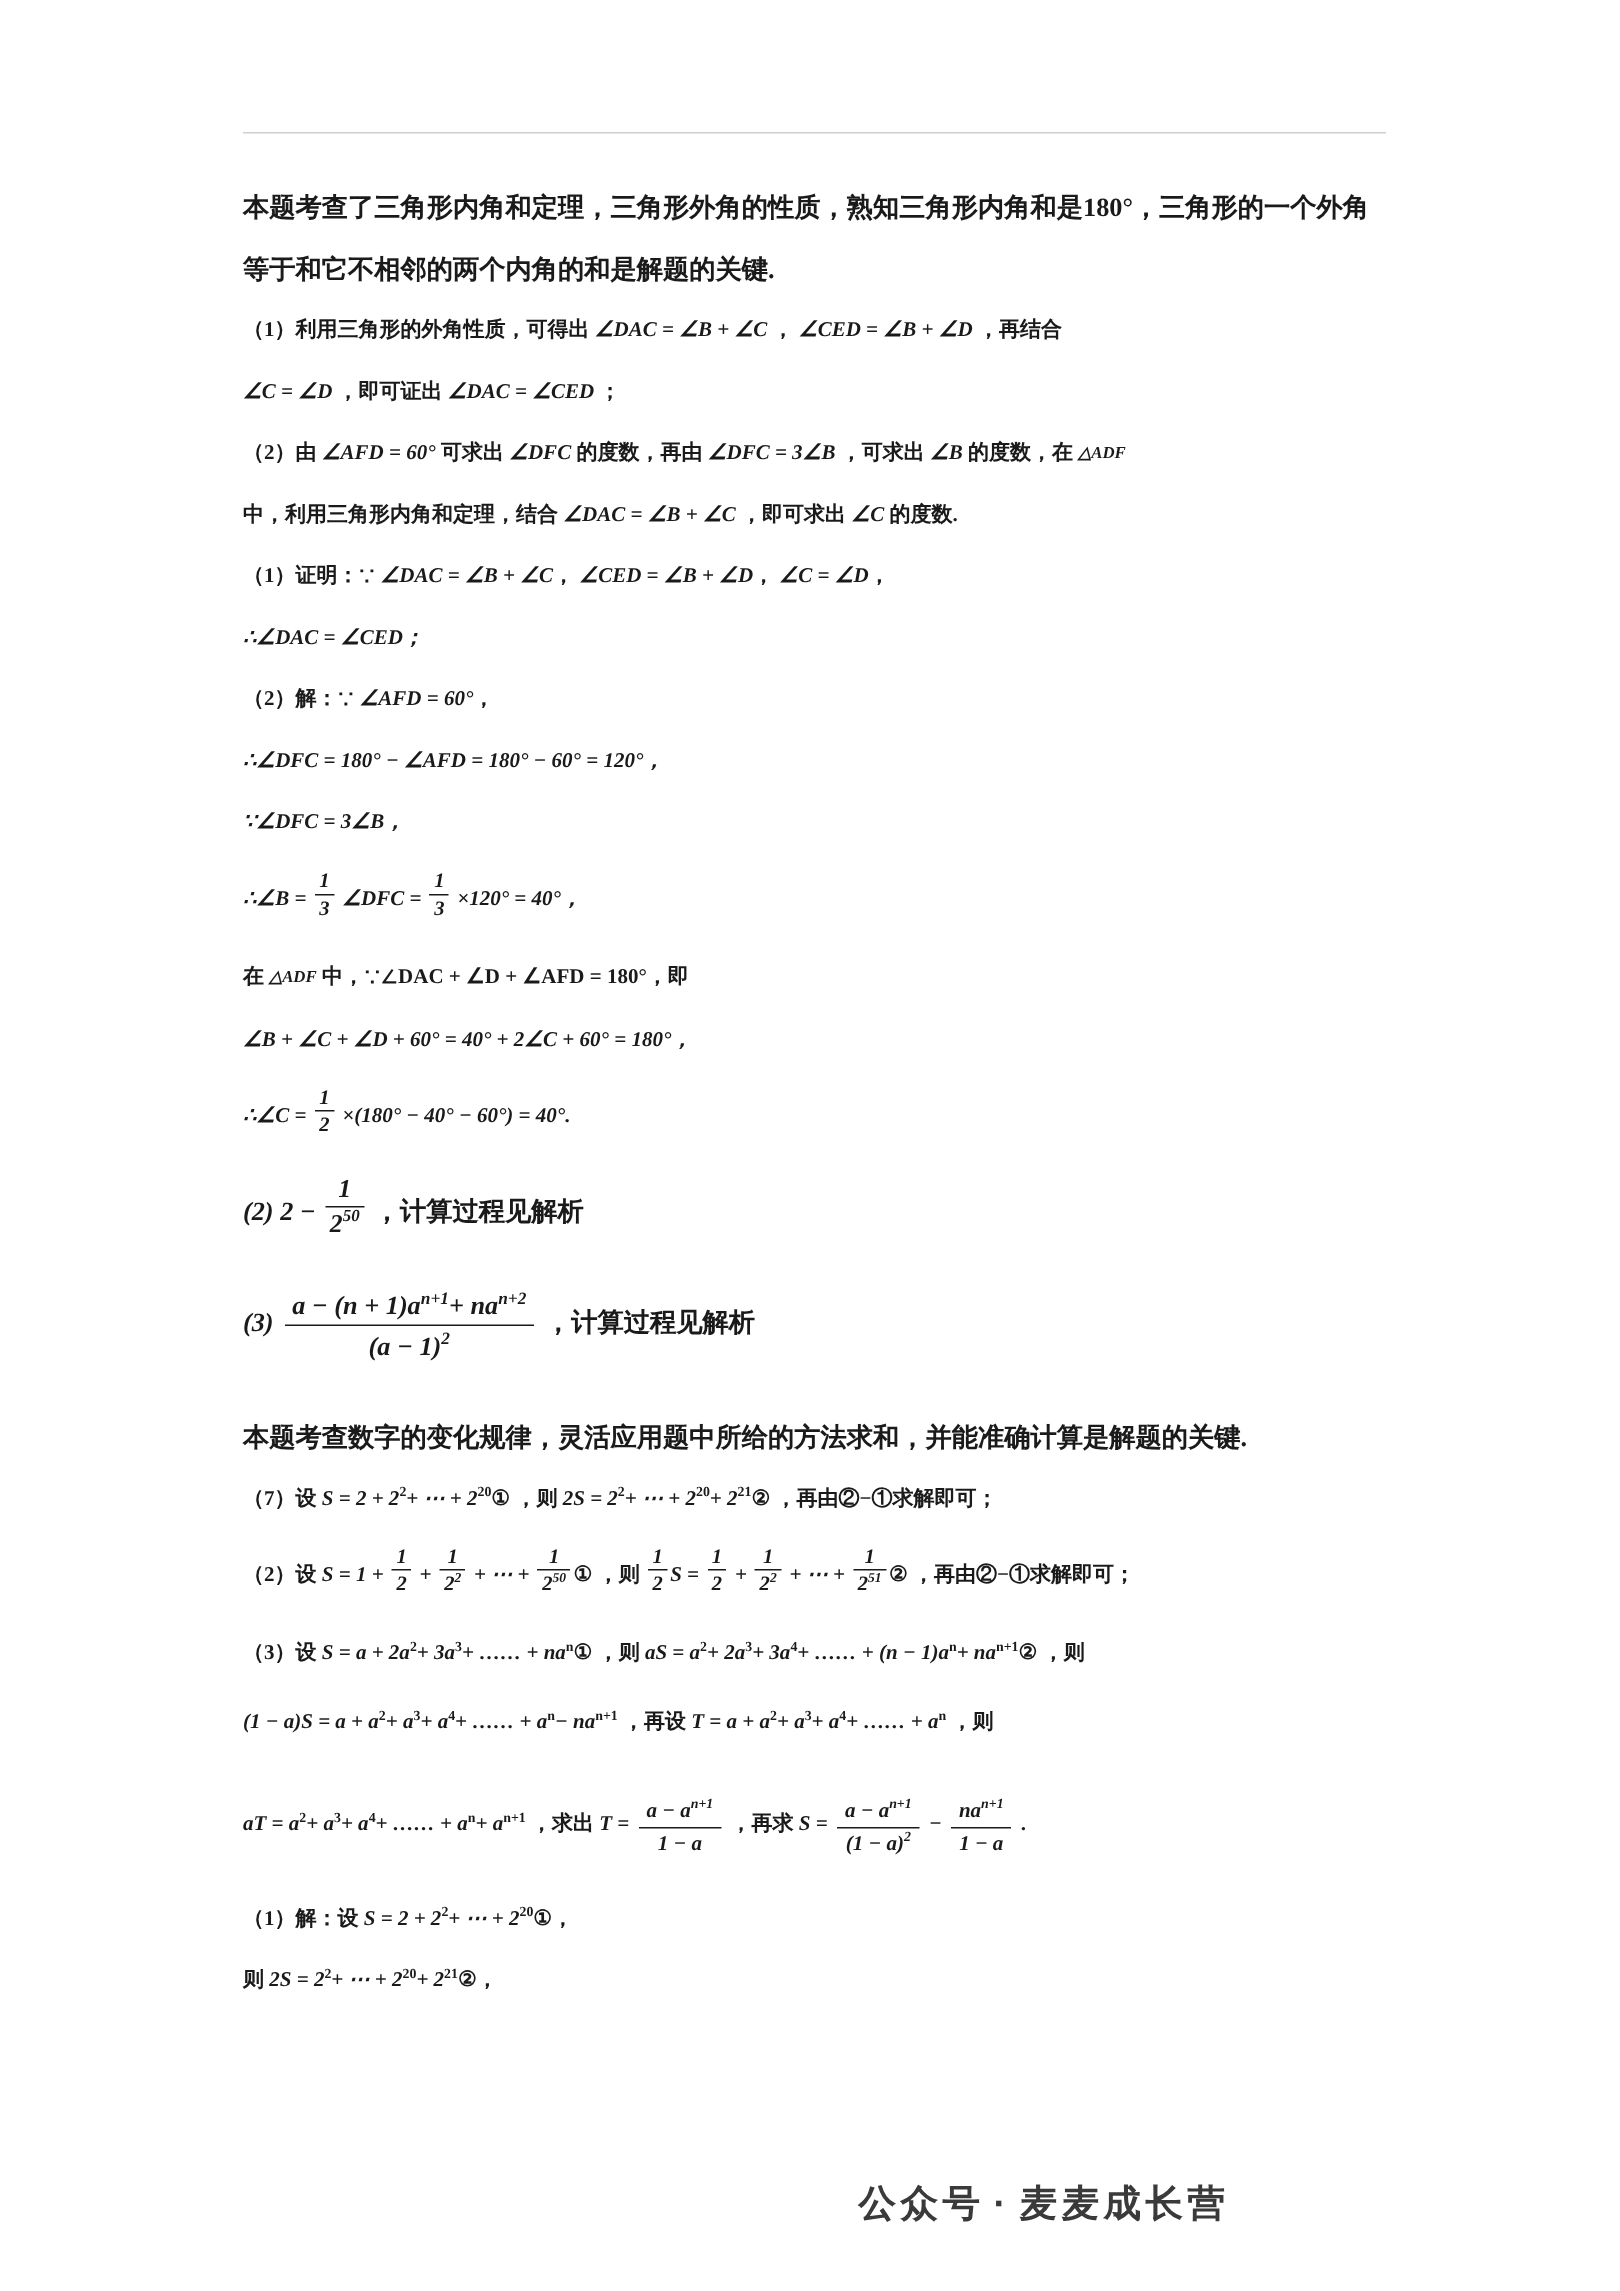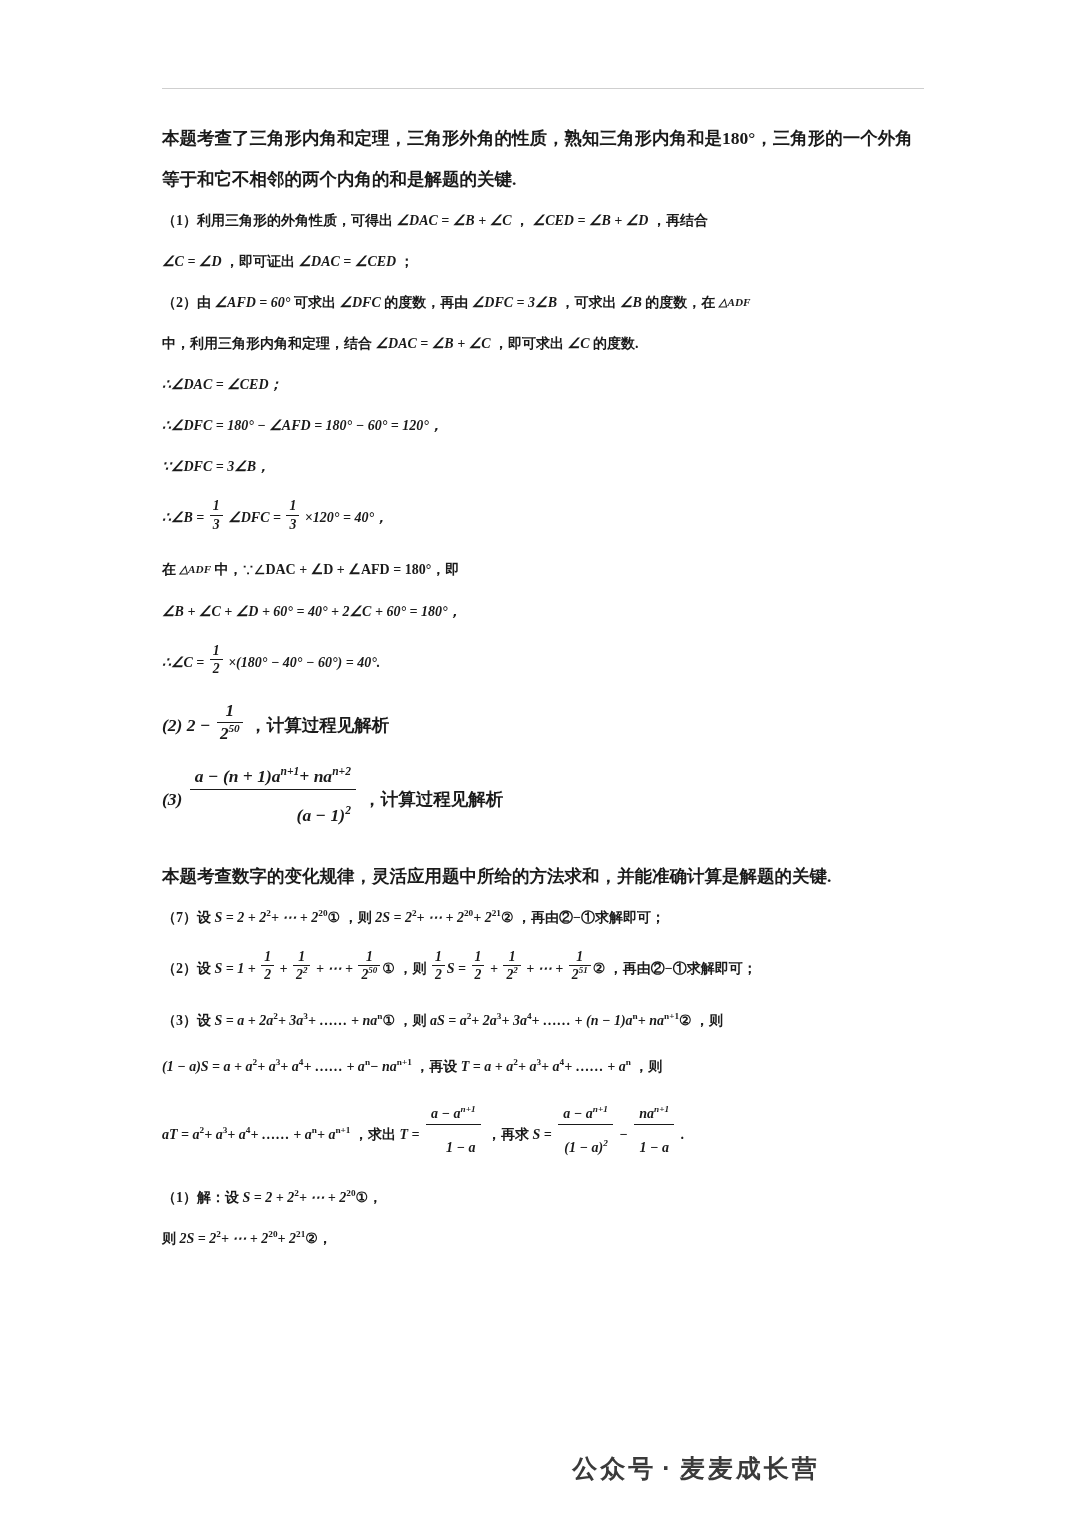--- a/index.html
+++ b/index.html
@@ -69,32 +69,32 @@
   }
   .frac .den {
     display: block;
     border-top: 1px solid #1a1a1a;
     padding: 0 3px;
     line-height: 1.3;
   }
   .fracbig {
     display: inline-block;
     vertical-align: -0.9em;
-    text-align: right;
+    text-align: center;
     margin: 0 3px;
   }
   .fracbig .num {
     display: block;
     padding: 0 5px;
     line-height: 1.4;
   }
   .fracbig .den {
     display: block;
     border-top: 1px solid #1a1a1a;
-    padding: 12px 5px;
+    padding: 0 5px;
     line-height: 1.5;
   }
   .tri {
     font-size: 0.8em;
     vertical-align: 0.05em;
     text-align: right;
   }
   .q25 {
     font-size: 17.5px;
     line-height: 40px;
@@ -161,23 +161,33 @@
     </div>
     <div class="line">
       <span>中，利用三角形内角和定理，结合</span>
       <i class="m">∠DAC = ∠B + ∠C</i>
       <span>，即可求出</span>
       <i class="m">∠C</i>
       <span>的度数.</span>
     </div>
 
     <div class="line">
+      <span>（1）证明：∵</span>
+      <i class="m">∠DAC = ∠B + ∠C</i><span>，</span>
+      <i class="m">∠CED = ∠B + ∠D</i><span>，</span>
+      <i class="m">∠C = ∠D</i><span>，</span>
+    </div>
+    <div class="line">
       <i class="m">∴∠DAC = ∠CED；</i>
     </div>
 
+    <div class="line">
+      <span>（2）解：∵</span>
+      <i class="m">∠AFD = 60°</i><span>，</span>
+    </div>
     <div class="line">
       <i class="m">∴∠DFC = 180° − ∠AFD = 180° − 60° = 120°，</i>
     </div>
     <div class="line">
       <i class="m">∵∠DFC = 3∠B，</i>
     </div>
     <div class="line tallrow">
       <i class="m">∴∠B =</i>
       <span class="frac">
         <span class="num m">1</span>

